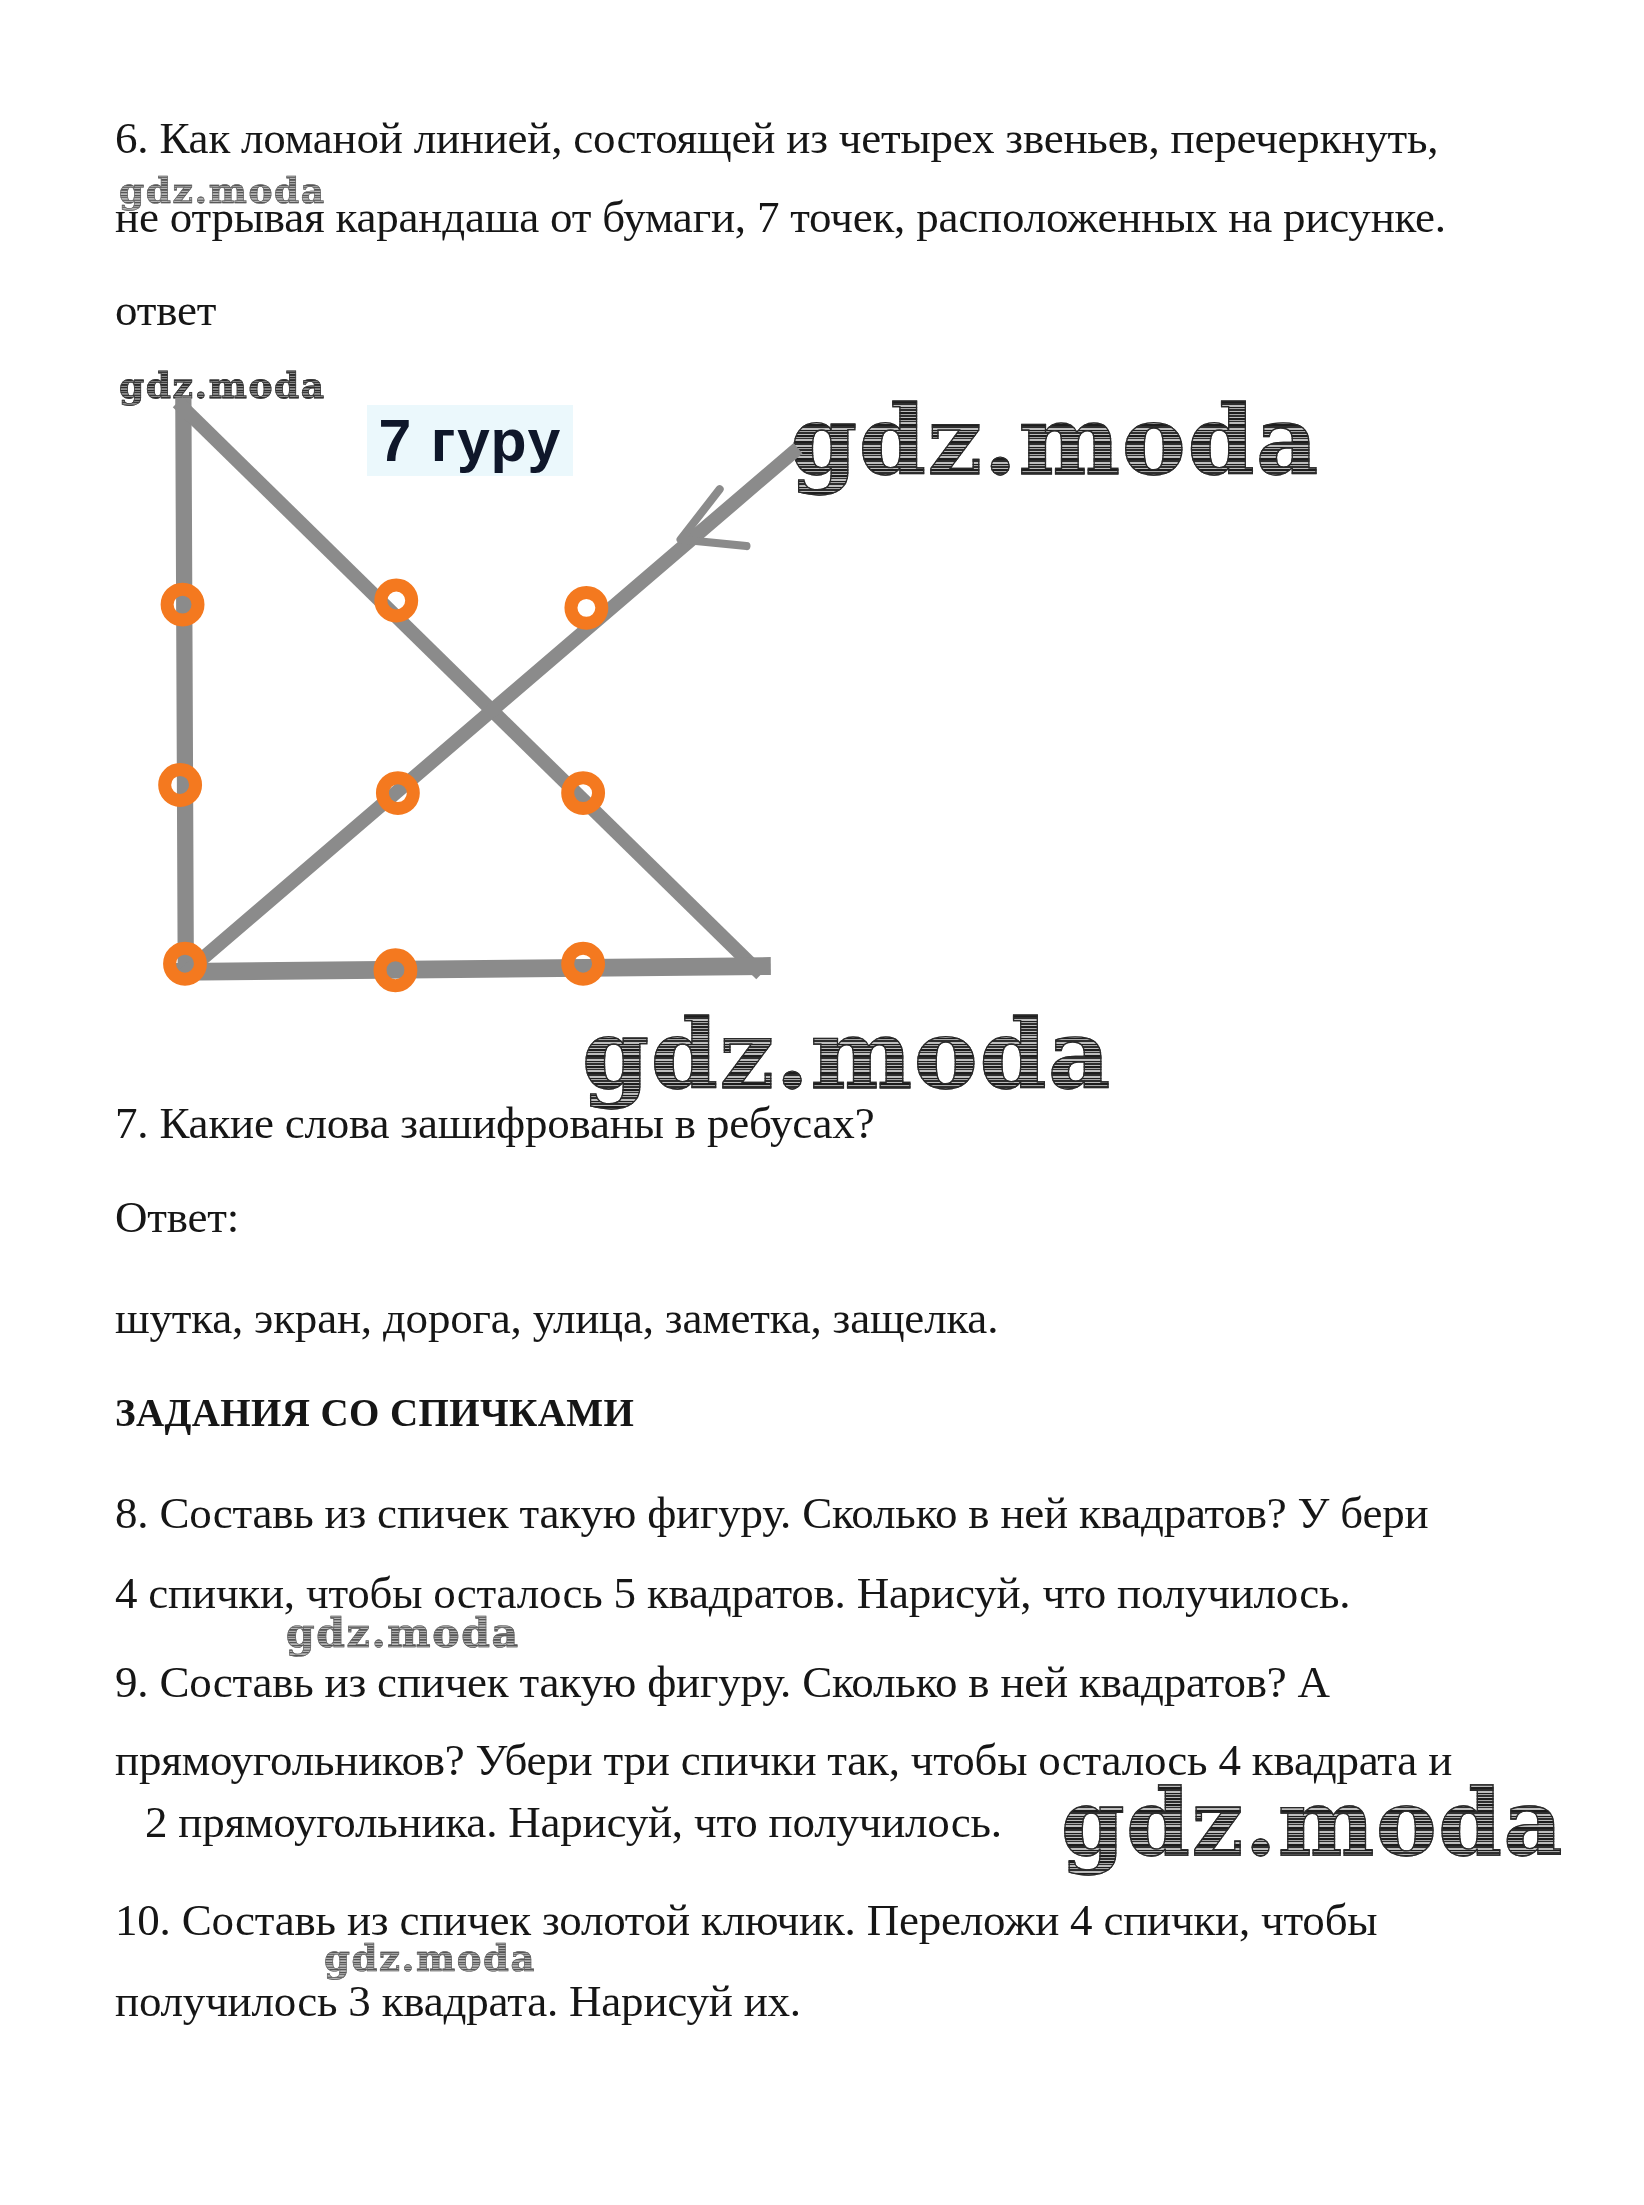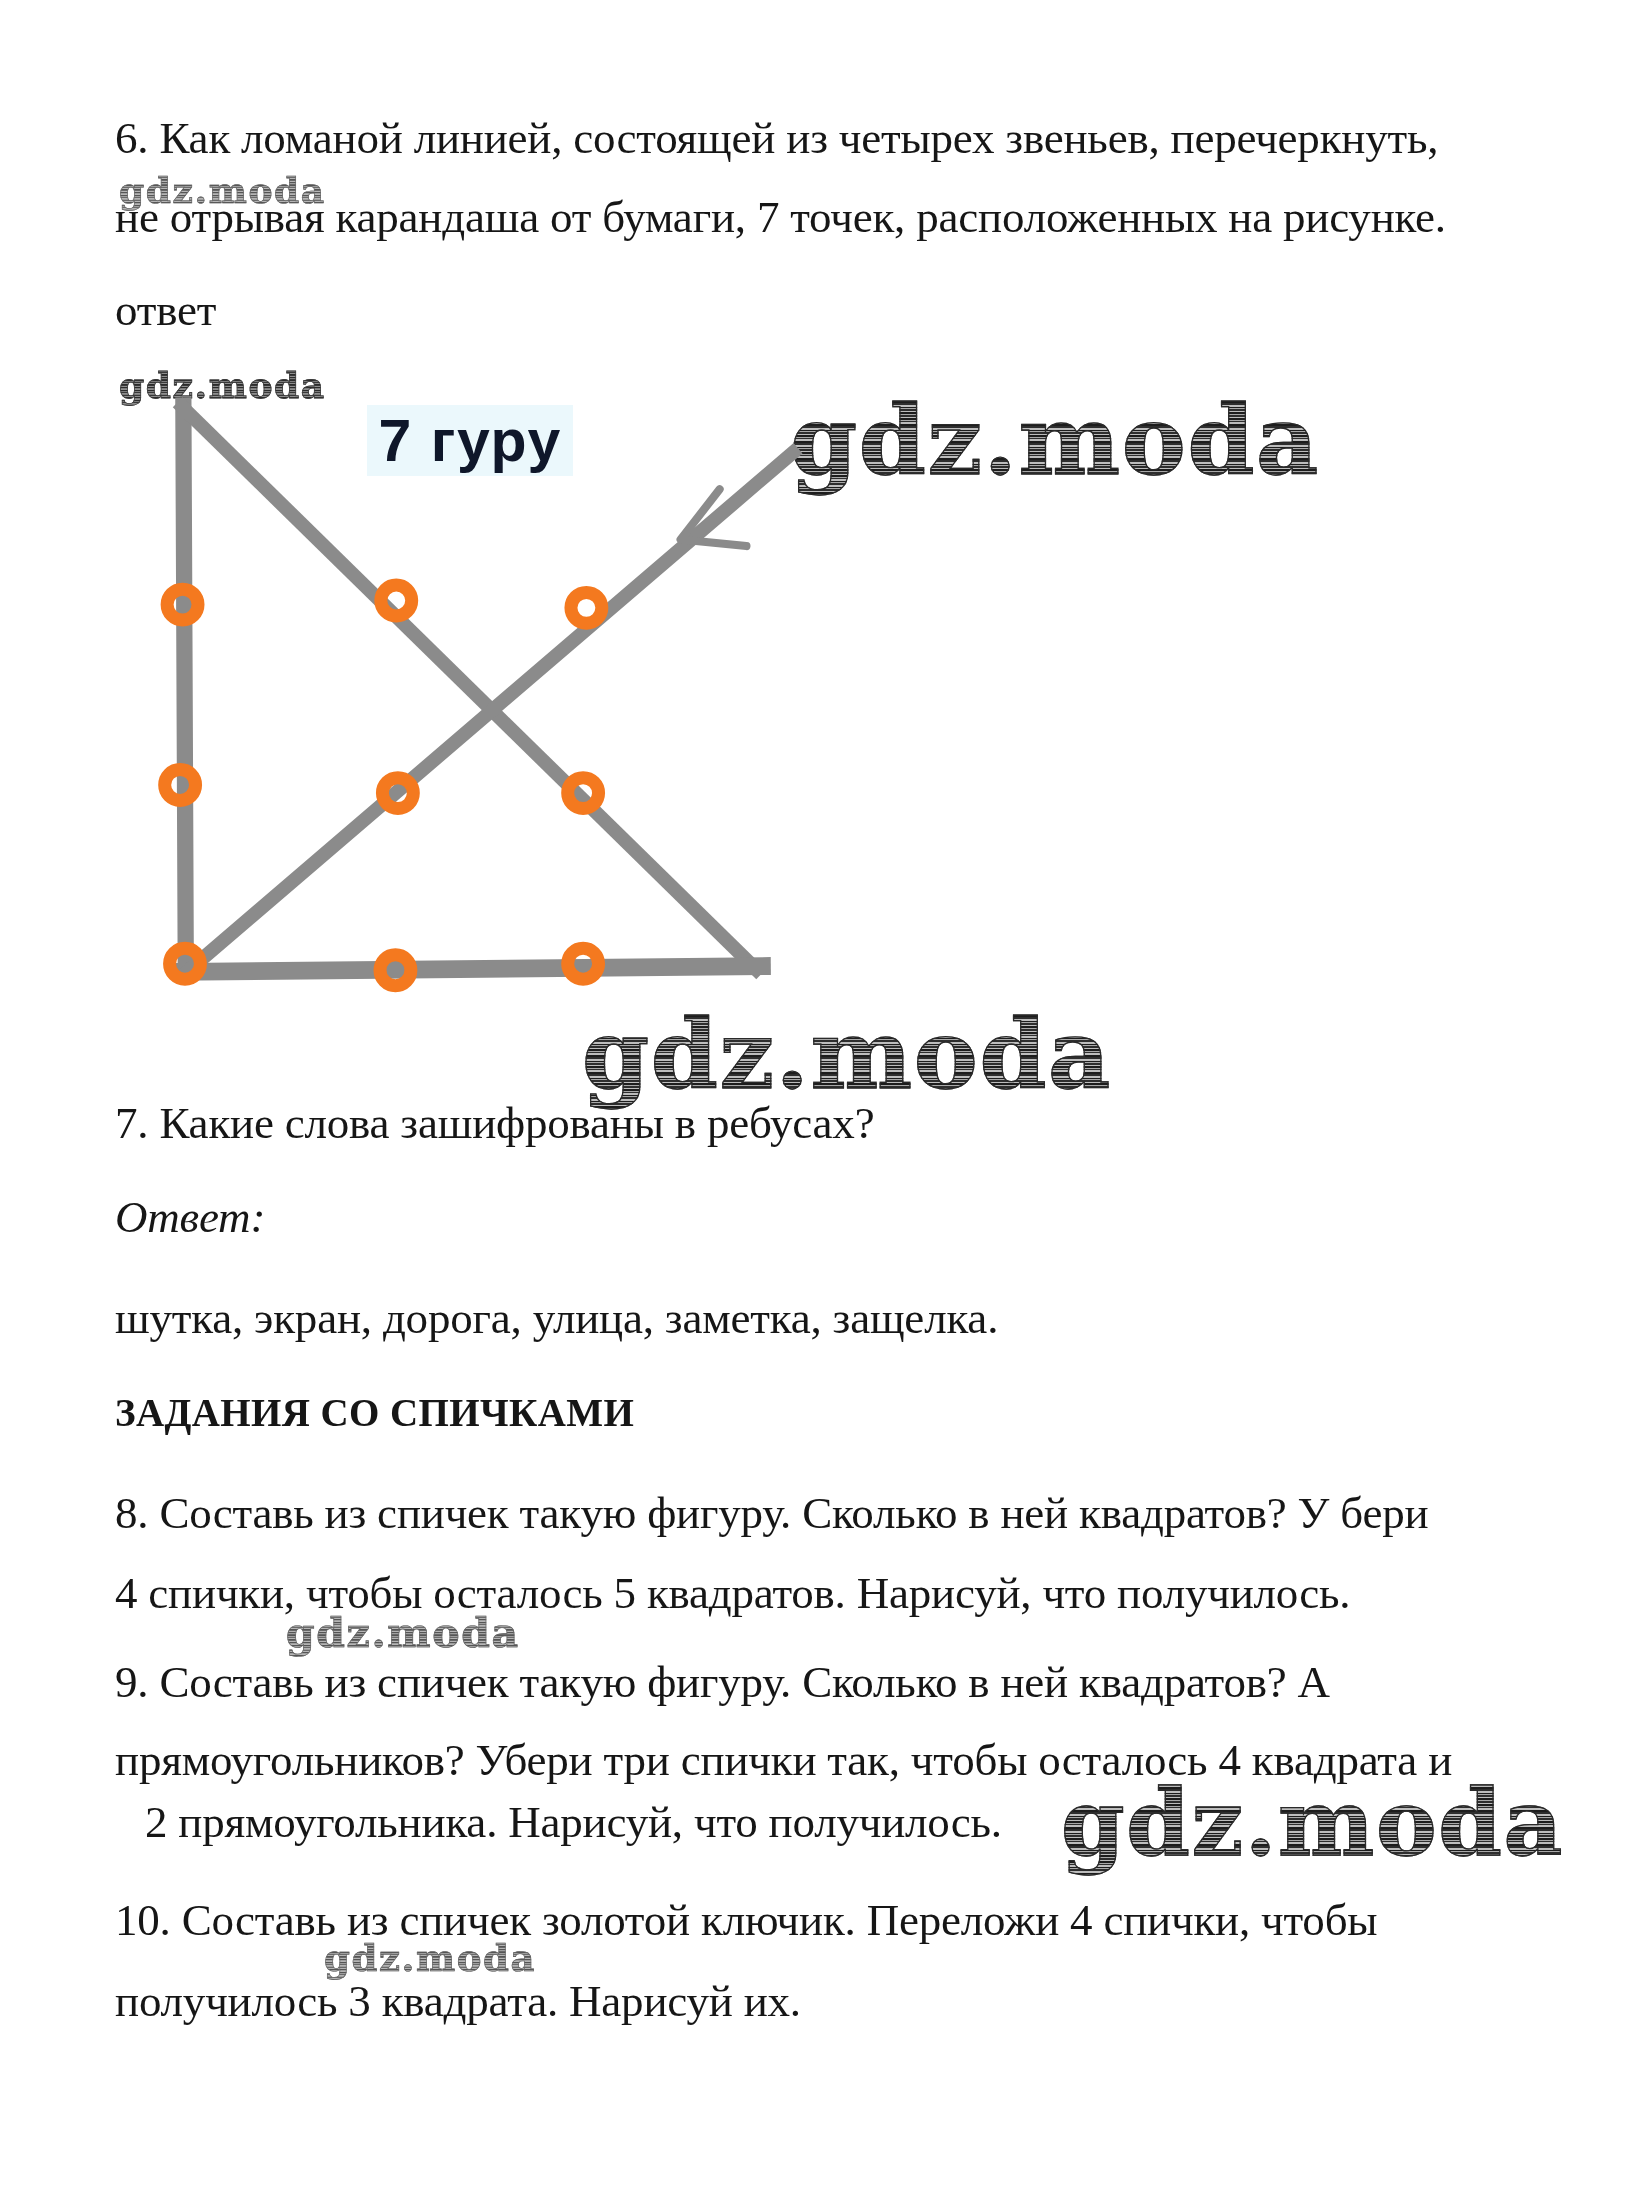--- a/index.html
+++ b/index.html
@@ -12,21 +12,21 @@
   }
   .tline{
     position:absolute;
     font-size:45px;
     line-height:1.1;
     color:#161616;
     letter-spacing:-0.2px;
     white-space:nowrap;
     z-index:3;
   }
-  .italic{font-style:italic;}
+  .italic{}
   .bold-heading{font-weight:bold;font-size:39px;letter-spacing:0.4px;}
   
   .wm{
     position:absolute;
     font-family:"DejaVu Serif", serif;
     font-weight:700;
     white-space:nowrap;
     color:transparent;
     background-image:repeating-linear-gradient(to bottom,
       #1d1d1d 0px,#1d1d1d 1.6px,

